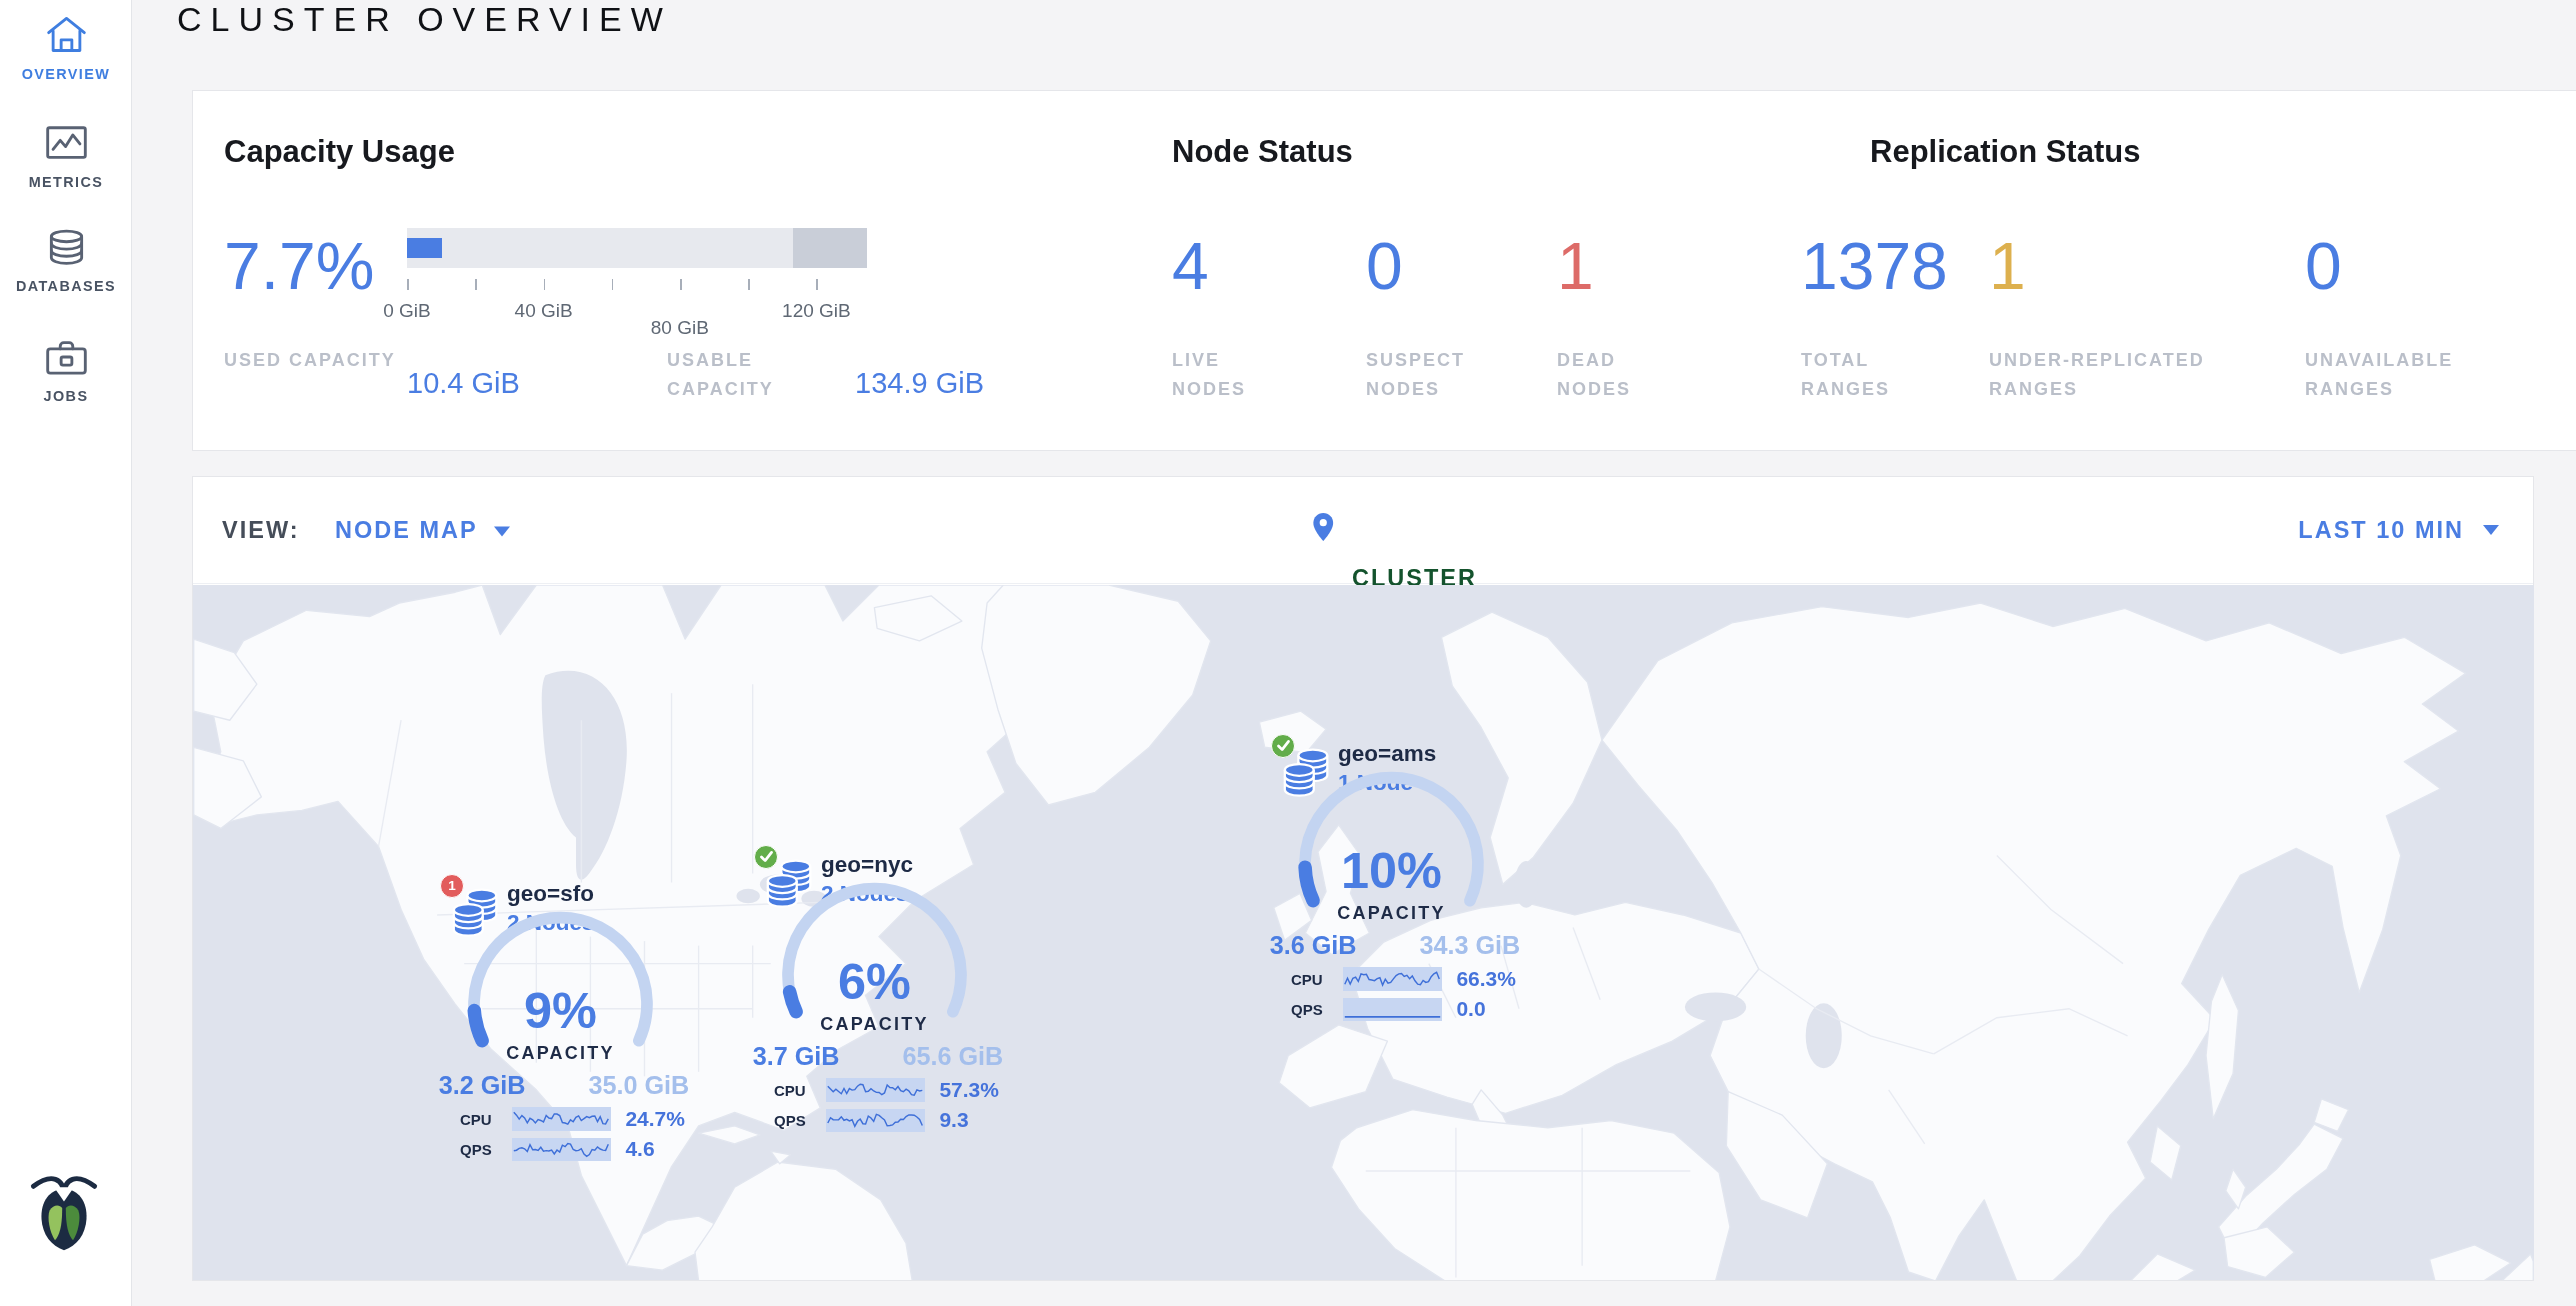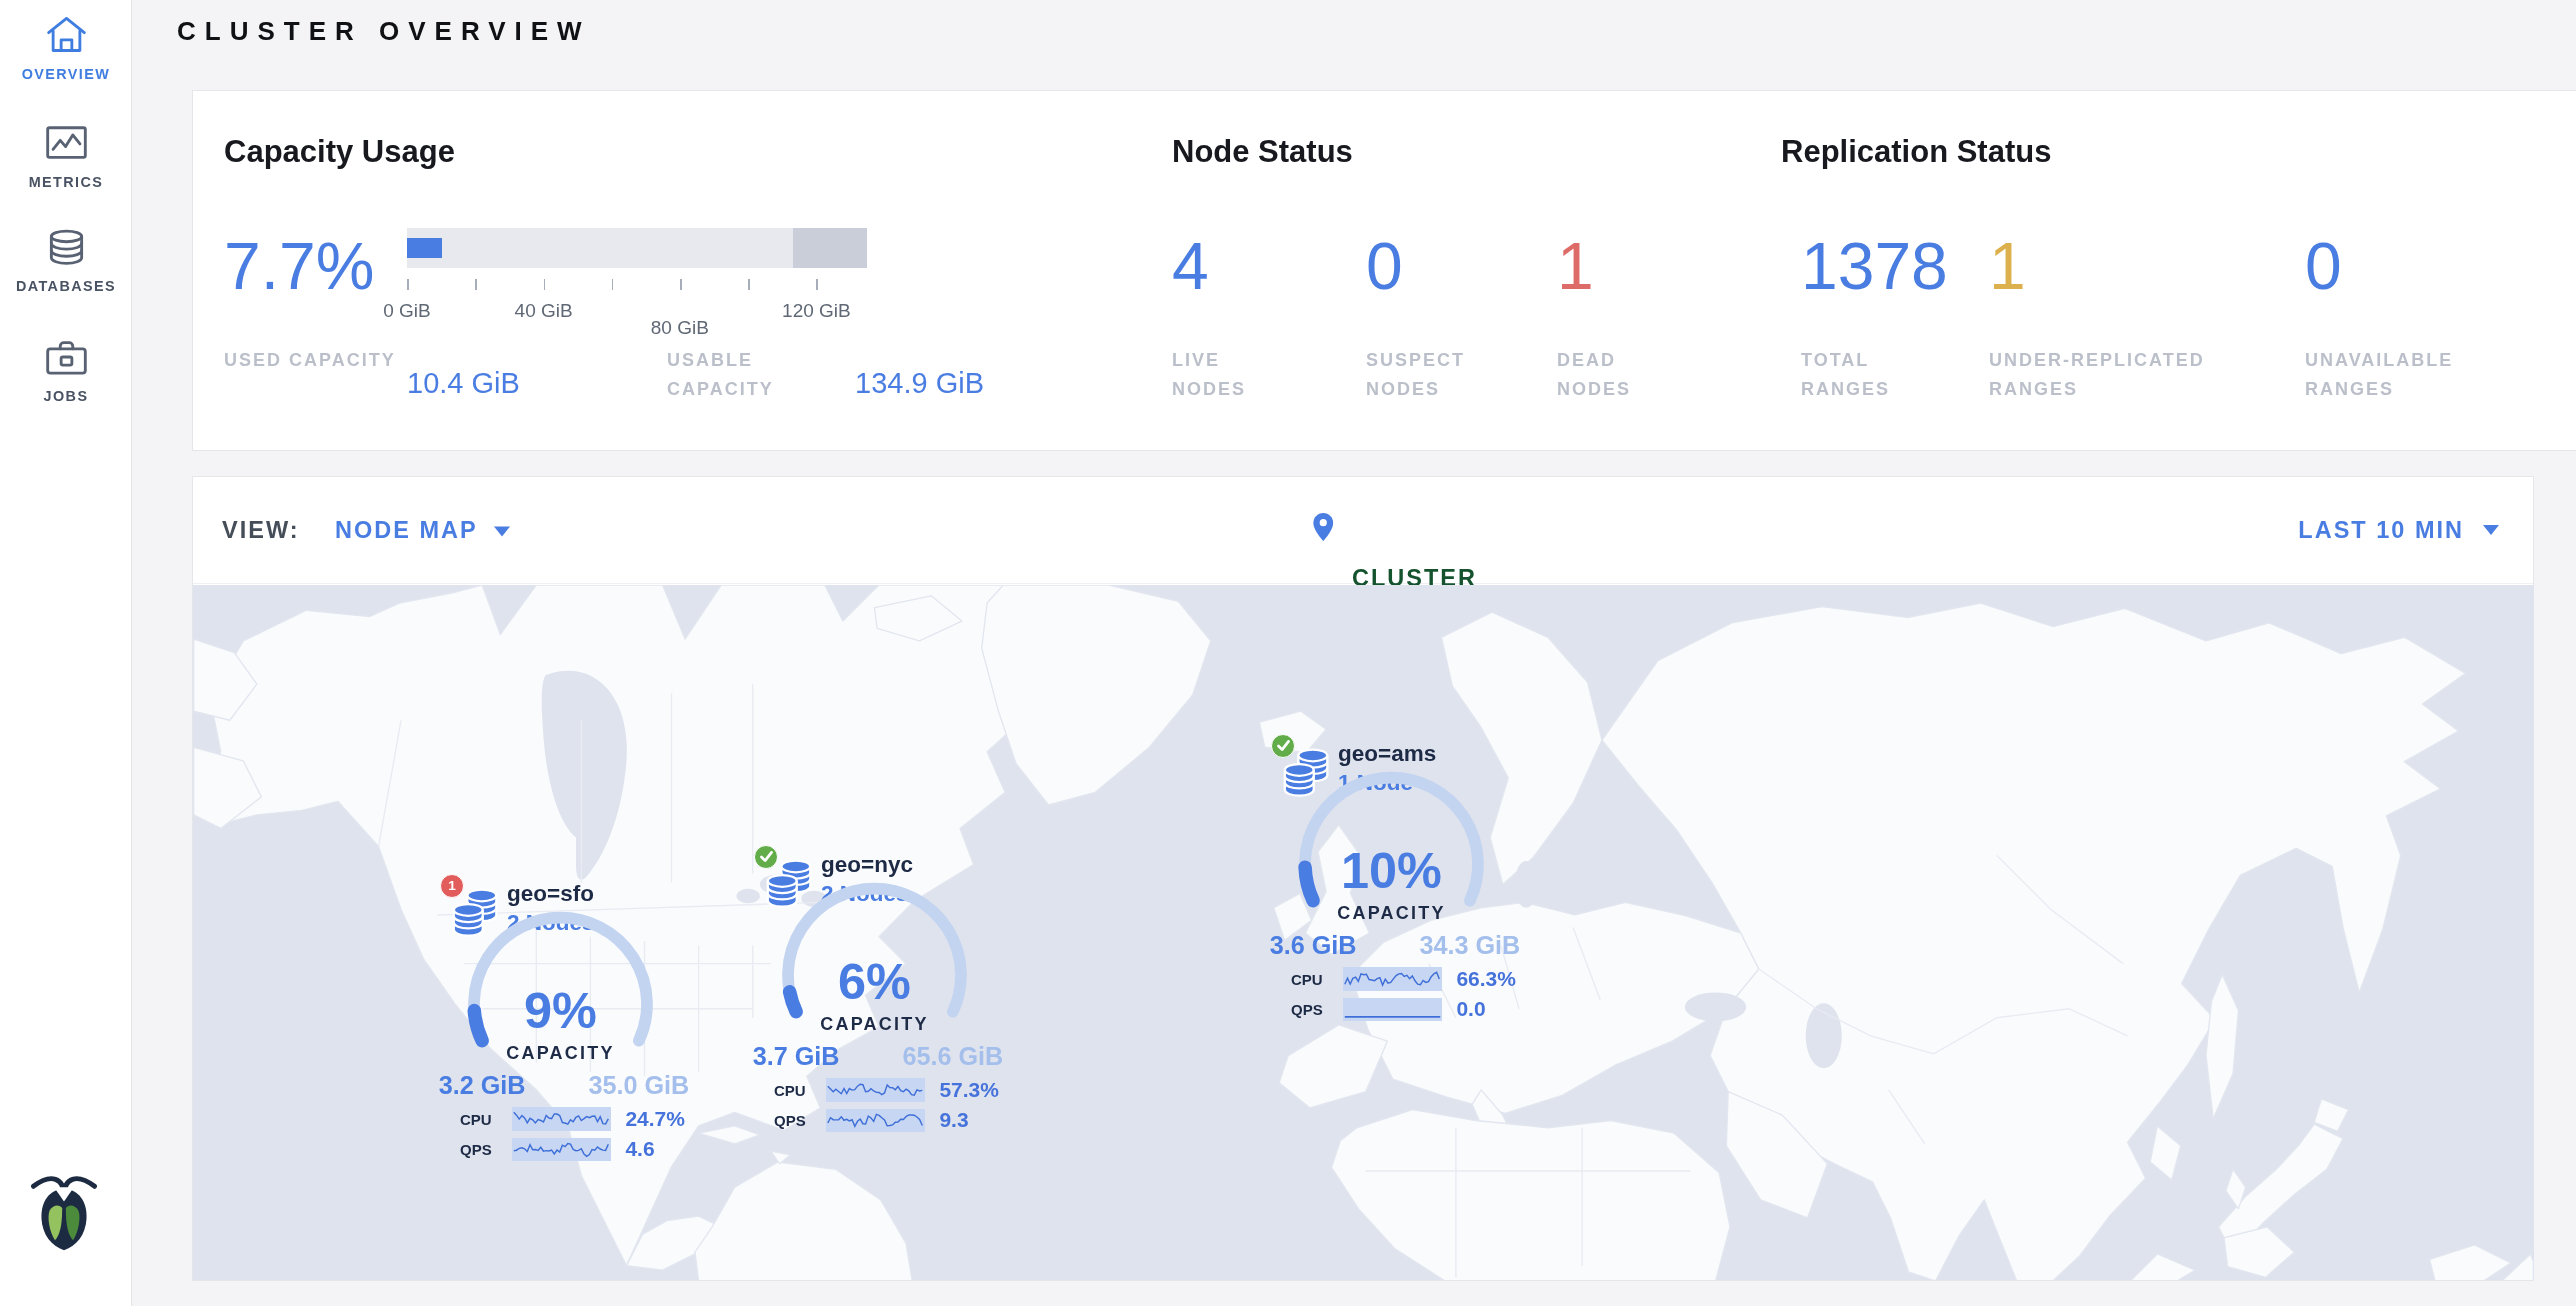--- a/index.html
+++ b/index.html
@@ -10,21 +10,21 @@
   .sidebar { position:absolute; left:0; top:0; width:132px; height:1306px;
     background:#fff; border-right:0.9px solid #e3e5e9; z-index:50; }
   .sb-item { position:absolute; width:132px; text-align:center; color:#596273; cursor:pointer; }
   .sb-item .sb-label { display:block; margin-top:8px; font-size:14.4px; font-weight:bold;
     letter-spacing:1.4px; color:#495363; }
   .sb-item.active, .sb-item.active .sb-label { color:#3f7ee0;font-weight:bold; }
   .sb-icon { display:inline-block; }
   .sb-logo { position:absolute; left:27px; top:1171px; }
 
   
-  .page-title { position:absolute; left:177px; top:16px; font-size:26px; font-weight:bold;
+  .page-title { position:absolute; left:177px; top:0; font-size:34px; font-weight:normal;
     letter-spacing:9px; color:#0f1115; }
 
   
   .card { position:absolute; left:192px; top:90px; width:2566px; height:361px;
     background:#fff; border:0.9px solid #e5e6ea;padding-left:40px; }
   .heading { position:absolute; top:43px; font-size:31px; font-weight:bold; color:#17191e; }
   .bigv { position:absolute; top:137px; font-size:66px; color:#4a7de2; }
   .bigv.red { color:#dd6b68; } .bigv.yellow { color:#ddb04e; }
   .statlab { position:absolute; top:255px; font-size:18px; font-weight:bold; letter-spacing:2px;
     color:#babfc9; line-height:1.6; width:176px; }
@@ -128,21 +128,21 @@
     <path d="M39 41 C39 62 36 71 31 77 C25 68 22 52 25 44 C29 37 36 37 39 41 Z" fill="#94c25e"></path>
     <path d="M43 41 C43 62 46 71 51 77 C57 68 60 52 57 44 C53 37 46 37 43 41 Z" fill="#4c8b3c"></path>
   </svg>
 </div>
 
 <div class="page-title">CLUSTER OVERVIEW</div>
 
 <div class="card">
   <div class="heading" style="left:31px">Capacity Usage</div>
   <div class="heading" style="left:979px">Node Status</div>
-  <div class="heading" style="left:1588px">Replication Status</div>
+  <div class="heading" style="left:1677px">Replication Status</div>
 
   <div class="bigv" style="left:31px">7.7%</div>
 
   <div class="bargroup">
     <div class="bartrack">
       <div class="bar-used" style="width: 7.7%;"></div>
       <div class="bar-reserved" style="width: 16%;"></div>
     </div>
     <div class="ruler">
         <div class="tick" style="left: 0%;"></div>

